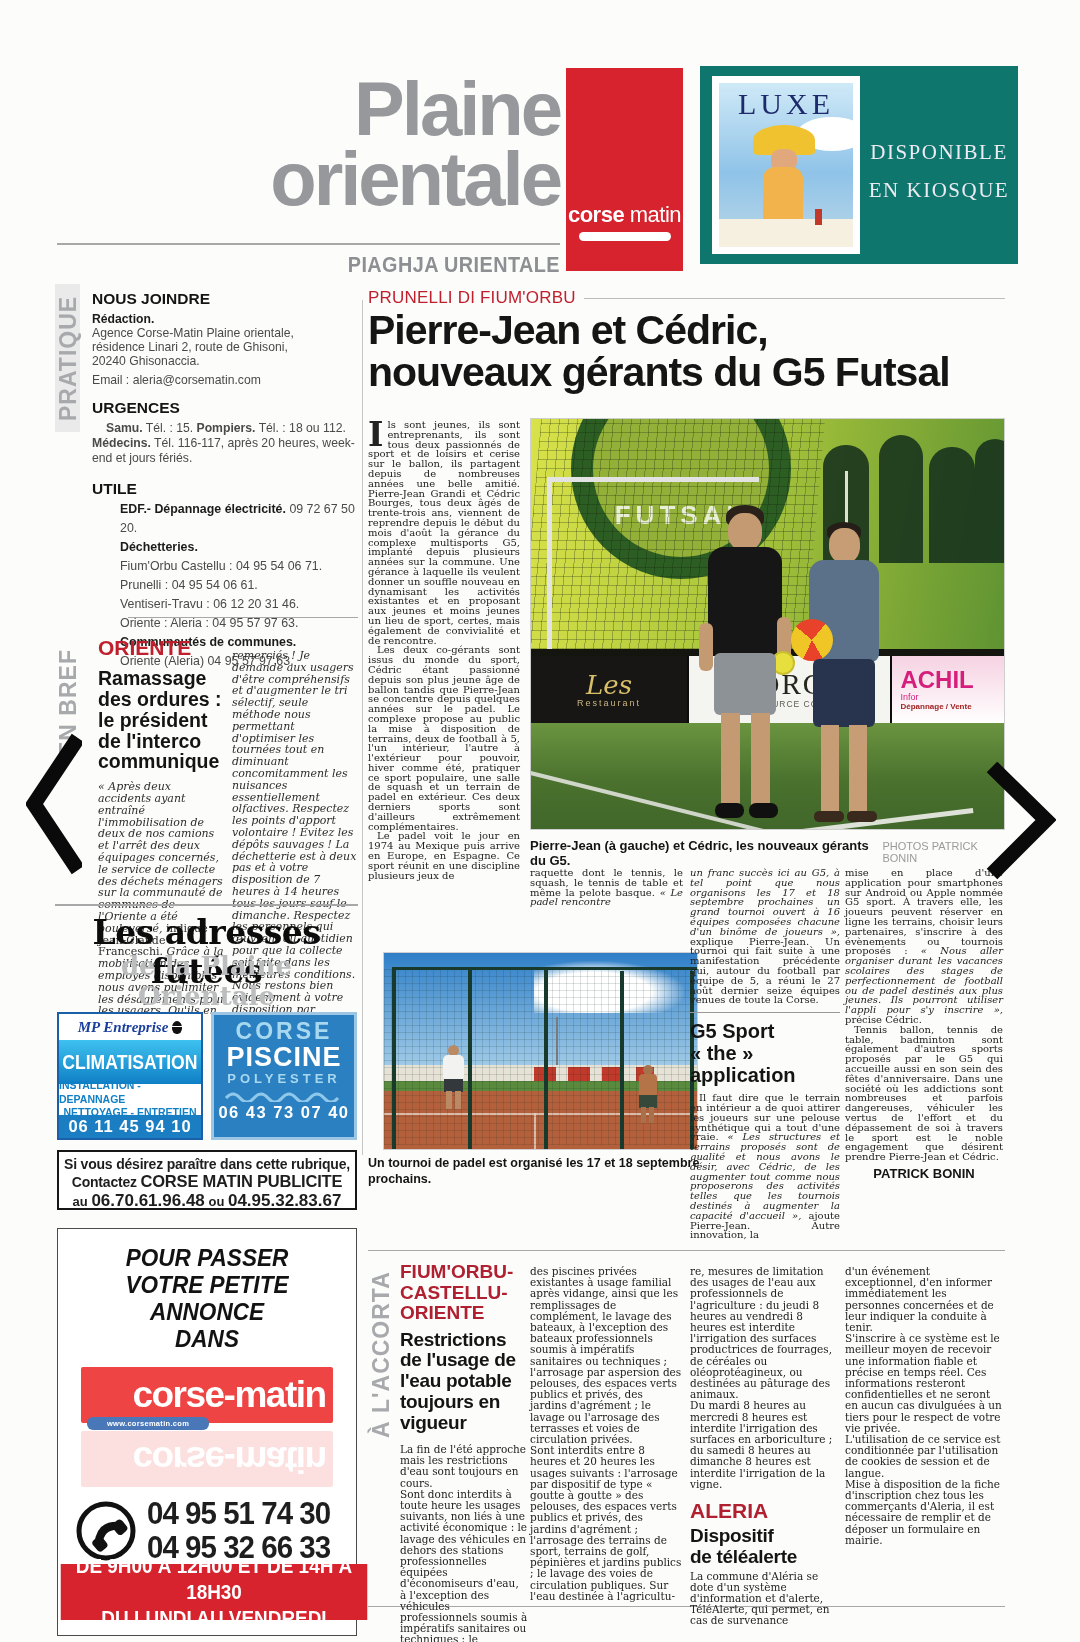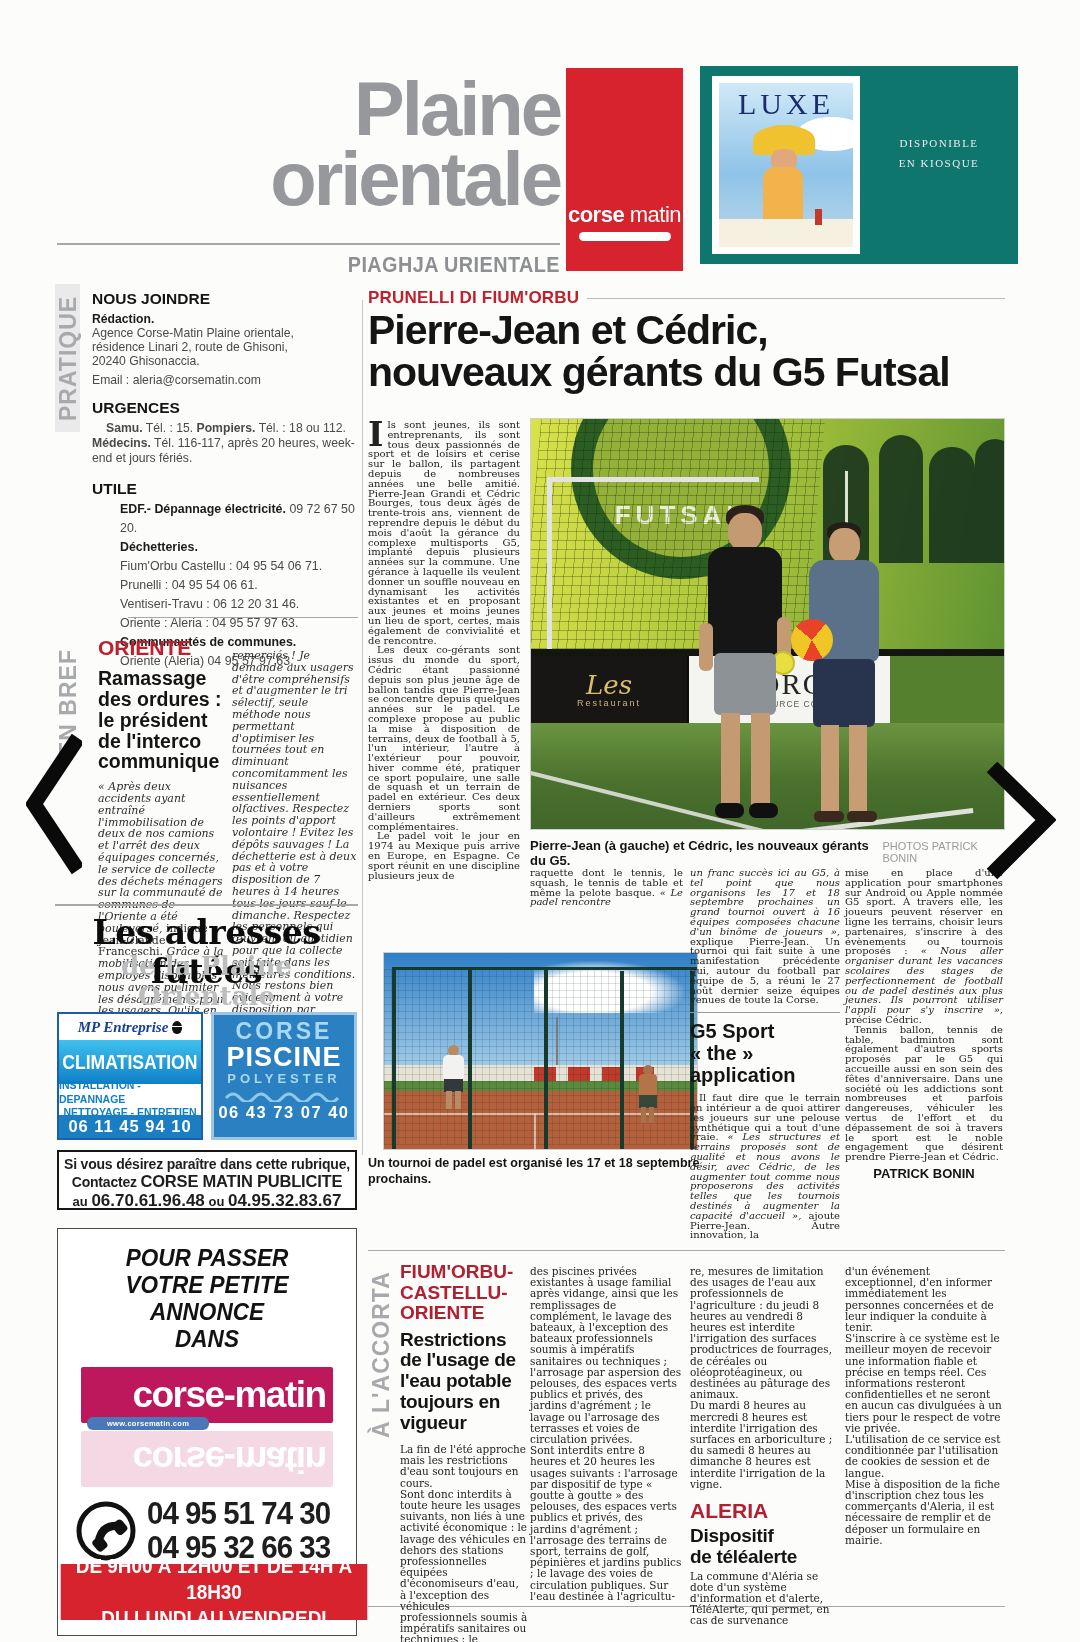--- a/index.html
+++ b/index.html
@@ -14,21 +14,21 @@
   
   .ed-title { font-family:"Liberation Sans",sans-serif; font-weight:bold; font-size:76px; line-height:.92;
               color:#96989b; letter-spacing:-3px; text-align:right; }
   .ed-sub { font-family:"Liberation Sans",sans-serif; font-weight:bold; font-size:22px; color:#8d8f92;
             text-align:right; letter-spacing:.5px; transform:scaleX(.9); transform-origin:right; }
   .brand-block { background:#d6232e; display:flex; flex-direction:column; justify-content:flex-end;
                  align-items:center; padding-bottom:30px; }
   .brand-txt { color:#fff; font-family:"Liberation Sans",sans-serif; font-size:22px; letter-spacing:-.5px; }
   .cm-strip { width:92px; height:9px; background:#fff; border-radius:5px; margin-top:4px; }
   .kiosk { background:#0f766e; display:flex; }
-  .kiosk-txt { font-family:"Liberation Serif",serif; color:#eceaf2; font-size:11px; letter-spacing:1.5px;
+  .kiosk-txt { font-family:"Liberation Serif",serif; color:#eceaf2; font-size:21px; letter-spacing:1.5px;
                line-height:1.8; text-align:center; }
 
   
   .rail { font-family:"Liberation Sans",sans-serif; font-weight:bold; font-size:23px; color:#a7a9ac; letter-spacing:1px; }
   .sec-h { font-family:"Liberation Sans",sans-serif; font-weight:bold; font-size:15.5px; color:#141414; }
   .pl { font-family:"Liberation Sans",sans-serif; font-size:12.2px; line-height:14px; color:#4a4a4a; }
   .ul2 { font-family:Liberation Sans, sans-serif; font-size:12.4px; line-height:19px; color:#4a4a4a;margin-left:28px; }
   .ul2 .b, .pl .b { color:#1b1b1b; }
   .urg { font-family:"Liberation Sans",sans-serif; font-size:12.2px; line-height:15px; color:#4a4a4a; }
 
@@ -39,29 +39,29 @@
   
   .af-title { font-family:"DejaVu Serif",serif; font-weight:bold; font-size:33px; letter-spacing:-.5px;
               color:#0c0c0c; text-align:center; }
   .af-sub { font-family:"DejaVu Serif",serif; font-weight:bold; font-size:26px; color:#bcbdbf; text-align:center; }
   .tile { position:absolute; width:146px; height:128px; overflow:hidden; }
   .contact-box { border:2.5px solid #161616; background:#fff; text-align:center;
                  font-family:"Liberation Sans",sans-serif; padding-top:4px; }
   .annonce-box { border:1.5px solid #4a4a4a; background:#fff; }
   .pp { font-family:"Liberation Sans",sans-serif; font-style:italic; font-weight:bold; font-size:24px;
         line-height:1.12; text-align:center; color:#121212; transform:scaleX(.94); }
-  .cm-logo { background:#be185d; display:flex; align-items:center; justify-content:center; border-radius:2px;padding-left:44px; }
+  .cm-logo { background:#ef4444; display:flex; align-items:center; justify-content:center; border-radius:2px;padding-left:44px; }
   .cm-logo span { color:#fff; font-family:"Liberation Sans",sans-serif; font-weight:bold; font-size:37px; letter-spacing:-1.5px; }
   .tel-big { font-family:"Liberation Sans",sans-serif; font-weight:bold; font-size:31px; letter-spacing:-1px;
              line-height:1.1; transform:scaleX(.95); transform-origin:left; white-space:nowrap; }
   .band-red { background:#d6232e; color:#fff; font-family:"Liberation Sans",sans-serif; font-weight:bold;
               font-size:19.5px; line-height:1.35; text-align:center; transform:scaleX(.97); }
 
   
-  .kicker { font-family:"Liberation Sans",sans-serif; font-weight:bold; font-size:17px; color:#c0202e; letter-spacing:.2px; }
+  .kicker { font-family:"Liberation Sans",sans-serif; font-weight:normal; font-size:17px; color:#c0202e; letter-spacing:.2px; }
   .headline { font-family:"Liberation Sans",sans-serif; font-weight:bold; font-size:41px; letter-spacing:-1px;
               line-height:1.03; color:#151515; }
   .bt { font-size:10px; line-height:9.8px; text-align:justify; color:#222; }
   .bt p { margin:0; text-indent:9px; }
   .bt p.np { text-indent:0; }
   .drop { float:left; font-family:"DejaVu Serif",serif; font-weight:bold; font-size:33px; line-height:27px;
           margin:1px 4px 0 0; }
   .cap { font-family:"Liberation Sans",sans-serif; font-weight:bold; font-size:13px; color:#141414; }
   .credit { font-family:"Liberation Sans",sans-serif; font-size:11px; color:#9a9a9a; }
   .subhead { font-family:"Liberation Sans",sans-serif; font-weight:bold; font-size:20px; line-height:1.1; color:#141414; }
@@ -270,20 +270,25 @@
 
     <div class="abs" style="left:0; top:230px; width:100%; height:74px; display:flex; border-top:7px solid #15150f;">
       <div style="width:33%; background:#181614; display:flex; flex-direction:column; align-items:center; justify-content:center;">
         <span style="font-family:'DejaVu Serif',serif; font-style:italic; font-size:26px; color:#d8c06a; line-height:1;">Les</span>
         <span style="font-family:'Liberation Sans',sans-serif; font-size:9px; color:#cbb680; letter-spacing:2px;">Restaurant</span>
       </div>
       <div style="width:43%; background:#f4f4f0; display:flex; flex-direction:column; align-items:center; justify-content:center; border-left:2px solid #0c0c0c;">
         <span style="font-family:'Liberation Serif',serif; font-size:29px; color:#26261f; letter-spacing:2px; line-height:1;">GEORGES</span>
         <span style="font-family:'Liberation Sans',sans-serif; font-size:8.5px; color:#5c5c52; letter-spacing:1px;">DE SOURCE CORSE</span>
       </div>
+      <div style="width:24%; background:linear-gradient(180deg,#f6d2e2,#ffffff); display:flex; flex-direction:column; align-items:flex-start; justify-content:center; padding-left:8px; border-left:2px solid #0c0c0c;">
+        <span style="font-family:'Liberation Sans',sans-serif; font-weight:bold; font-size:24px; color:#d51f7c; line-height:1;">ACHIL</span>
+        <span style="font-family:'Liberation Sans',sans-serif; font-size:9px; color:#d51f7c;">Infor</span>
+        <span style="font-family:'Liberation Sans',sans-serif; font-weight:bold; font-size:8px; color:#a12222;">Dépannage / Vente</span>
+      </div>
     </div>
 
     <div class="abs" style="left:0; top:304px; width:100%; height:108px; background:linear-gradient(180deg,#6b9440,#4a712d 55%,#40662a);">
       <div class="abs" style="left:-30px; bottom:26px; width:300px; height:4px; background:#e8e8e4; transform:rotate(14deg); opacity:.85;"></div>
       <div class="abs" style="right:30px; bottom:4px; width:230px; height:5px; background:#eeeeea; transform:rotate(-7deg); opacity:.9;"></div>
     </div>
 
     <div class="abs" style="left:168px; top:92px; width:92px; height:320px;">
       <div class="abs" style="left:27px; top:-6px; width:38px; height:22px; background:#2a211b; border-radius:50% 50% 30% 30%;"></div>
       <div class="abs" style="left:29px; top:2px; width:34px; height:38px; background:#c49a72; border-radius:45%;"></div>

